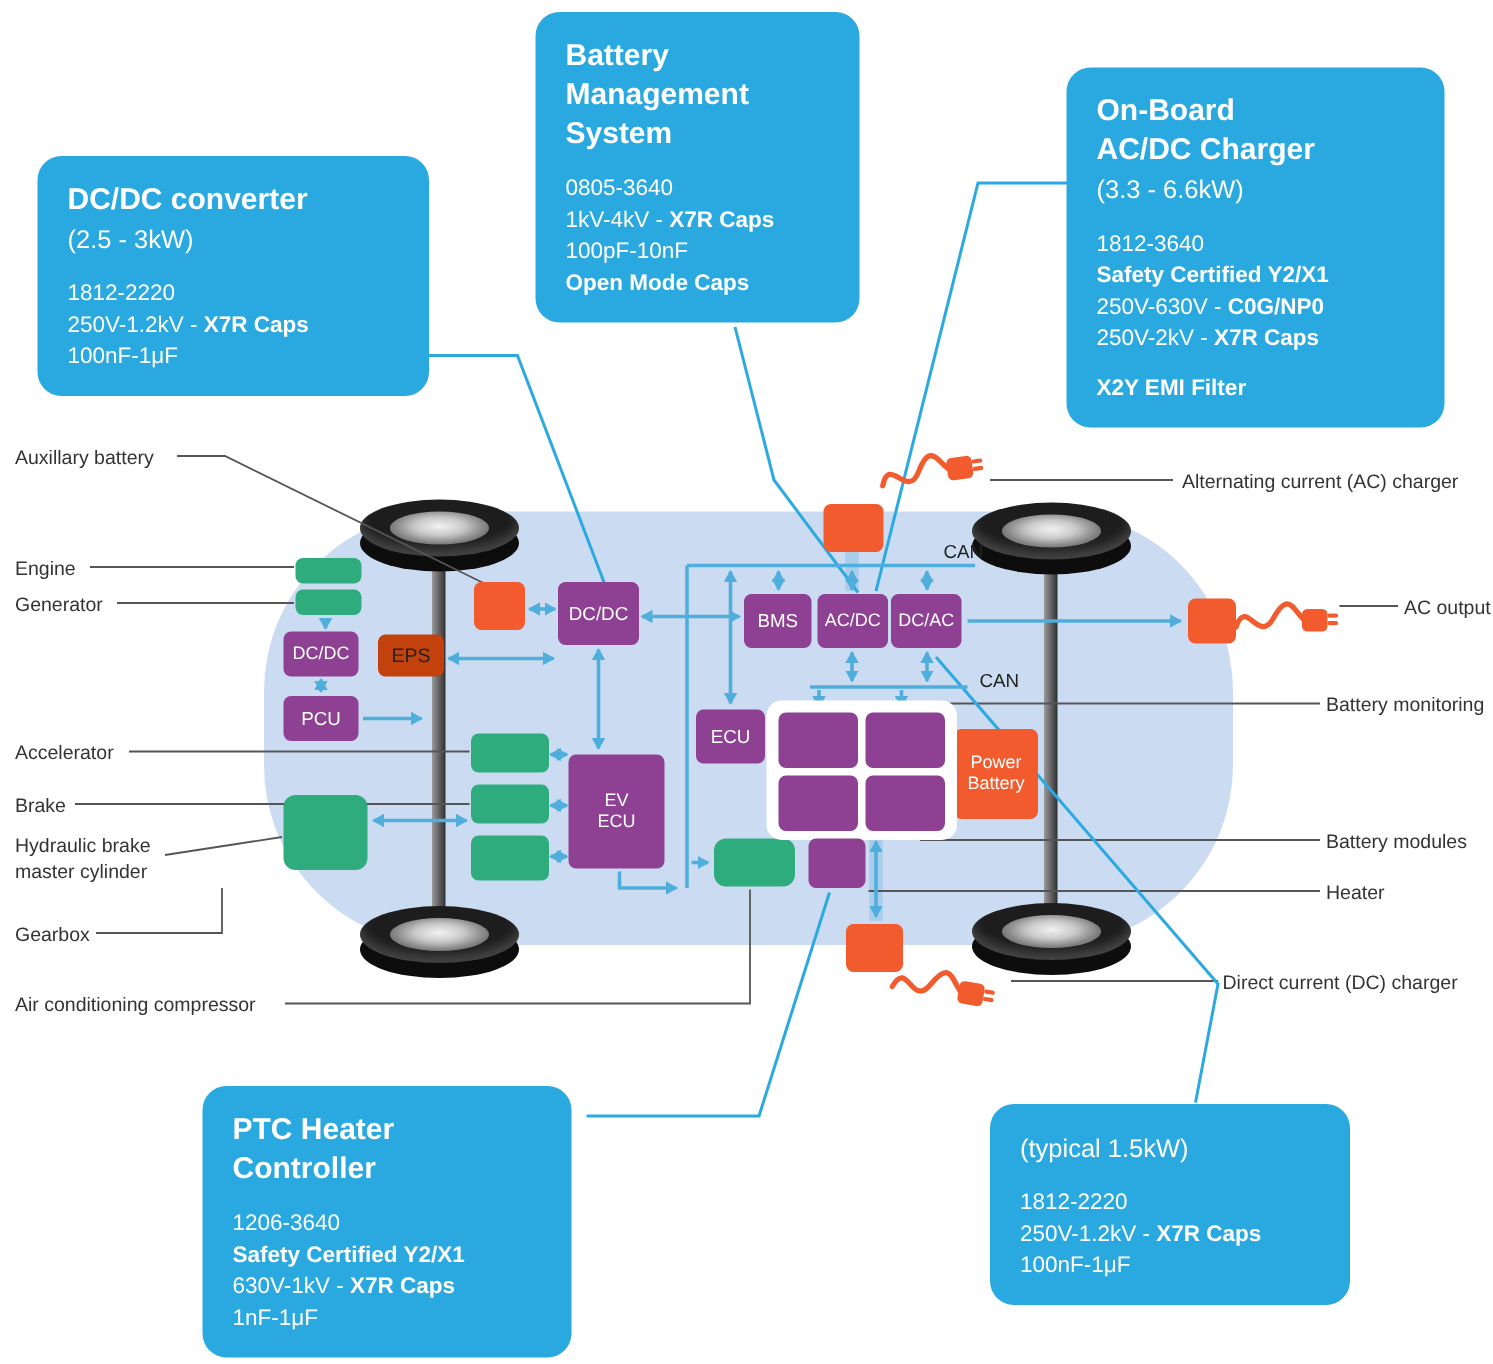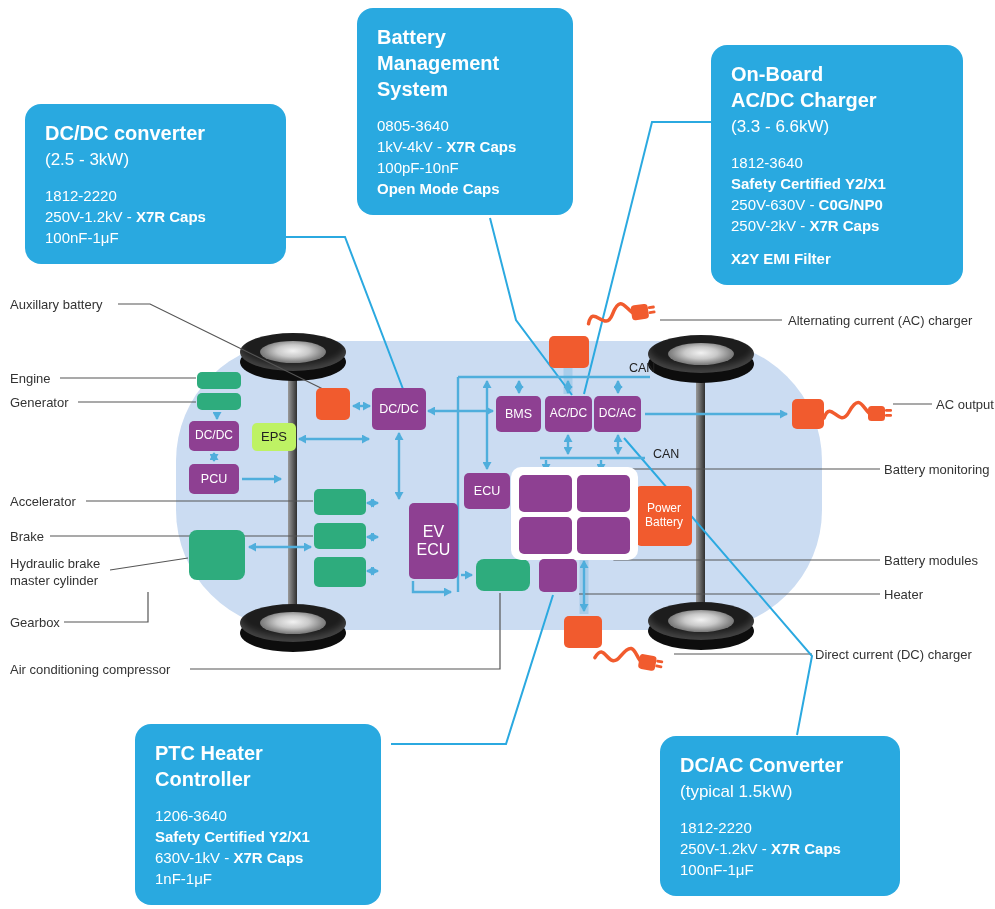--- a/index.html
+++ b/index.html
@@ -20,21 +20,21 @@
   .axle { position:absolute; width:9px; background:linear-gradient(90deg,#9a9a9a,#2f2f2f); border-radius:4px; }
 
   .lines-layer { position:absolute; left:0; top:0; width:995px; height:909px; }
 
   .box { position:absolute; display:flex; align-items:center; justify-content:center;
          color:#fff; font-size:12.5px; line-height:1.15; text-align:center;
          border-radius:5px; white-space:pre-line; }
   .green  { background:var(--green,#2EAC7D); }
   .purple { background:var(--purple,#8E4092); }
   .orange { background:var(--orange,#F15B2E); }
-  .white-box { background:#bef264; color:#222; }
+  .white-box { background:#c2410c; color:#222; }
   .r8 { border-radius:8px; }
   .bat-container { position:absolute; background:#fff; border-radius:10px; }
 
   .can-label { position:absolute; font-size:12.5px; color:#222;margin-left:23px; }
 
   .callout { position:absolute; background:var(--callout_bg,#29A9E0); color:#fff;
              border-radius:16px; padding:16px 20px; font-size:15px; line-height:1.4; }
   .callout .title { font-weight:bold; font-size:20px; line-height:1.3; white-space:pre-line; }
   .callout .subtitle { font-size:17px; margin-top:2px; }
   .callout .specs { margin-top:13px; }
@@ -181,21 +181,21 @@
   <div class="bat-container" style="left:511px; top:467px; width:127px; height:93px;"></div>
   <div class="box purple" style="left:519px; top:475px; width:53px; height:37px;"></div>
   <div class="box purple" style="left:577px; top:475px; width:53px; height:37px;"></div>
   <div class="box purple" style="left:519px; top:517px; width:53px; height:37px;"></div>
   <div class="box purple" style="left:577px; top:517px; width:53px; height:37px;"></div>
   <div class="box purple" style="left:539px; top:559px; width:38px; height:33px;"></div>
 
   <div class="box purple" style="left:372px; top:388px; width:54px; height:42px;">DC/DC</div>
   <div class="box purple" style="left:189px; top:421px; width:50px; height:30px; font-size:12px;">DC/DC</div>
   <div class="box purple" style="left:189px; top:464px; width:50px; height:30px;">PCU</div>
-  <div class="box purple" style="left:379px; top:503px; width:49px; height:76px; font-size:16px;margin-left:30px;">EV
+  <div class="box purple" style="left:379px; top:503px; width:64px; height:76px; font-size:12px;">EV
 ECU</div>
   <div class="box purple" style="left:464px; top:473px; width:46px; height:36px;">ECU</div>
   <div class="box purple" style="left:496px; top:396px; width:45px; height:36px;">BMS</div>
   <div class="box purple" style="left:545px; top:396px; width:47px; height:36px; font-size:12px;">AC/DC</div>
   <div class="box purple" style="left:594px; top:396px; width:47px; height:36px; font-size:12px;">DC/AC</div>
 
   <div class="box white-box" style="left:252px; top:423px; width:44px; height:28px; font-size:13px;">EPS</div>
 
   <div class="can-label" style="left:606px; top:361px;">CAN</div>
   <div class="can-label" style="left:630px; top:447px;">CAN</div>
@@ -240,21 +240,20 @@
 Controller</div>
     <div class="specs">
       <div>1206-3640</div>
       <div><b>Safety Certified Y2/X1</b></div>
       <div><span>630V-1kV - </span><b>X7R Caps</b></div>
       <div>1nF-1μF</div>
     </div>
   </div>
 
   <div class="callout" style="left:660px; top:736px; width:240px;">
-    <div class="title">DC/AC Converter</div>
     <div class="subtitle">(typical 1.5kW)</div>
     <div class="specs">
       <div>1812-2220</div>
       <div><span>250V-1.2kV - </span><b>X7R Caps</b></div>
       <div>100nF-1μF</div>
     </div>
   </div>
 
   <div class="side-label" style="left:10px; top:297px;">Auxillary battery</div>
   <div class="side-label" style="left:10px; top:371px;">Engine</div>

